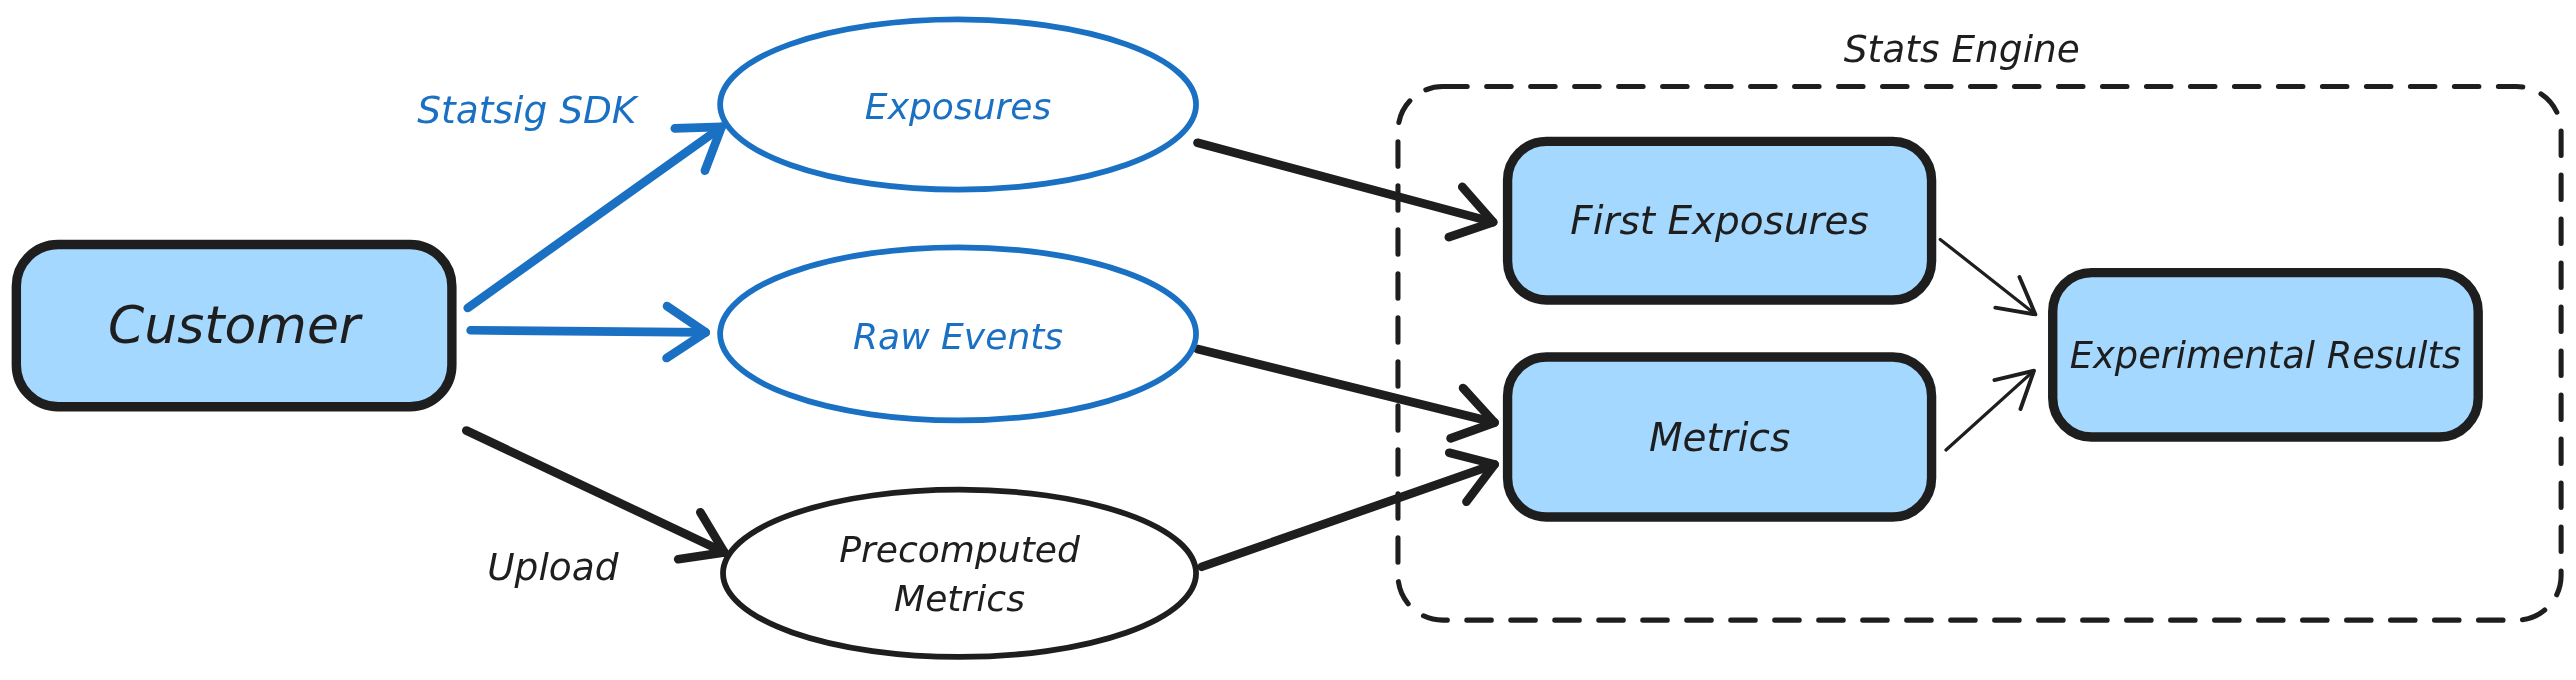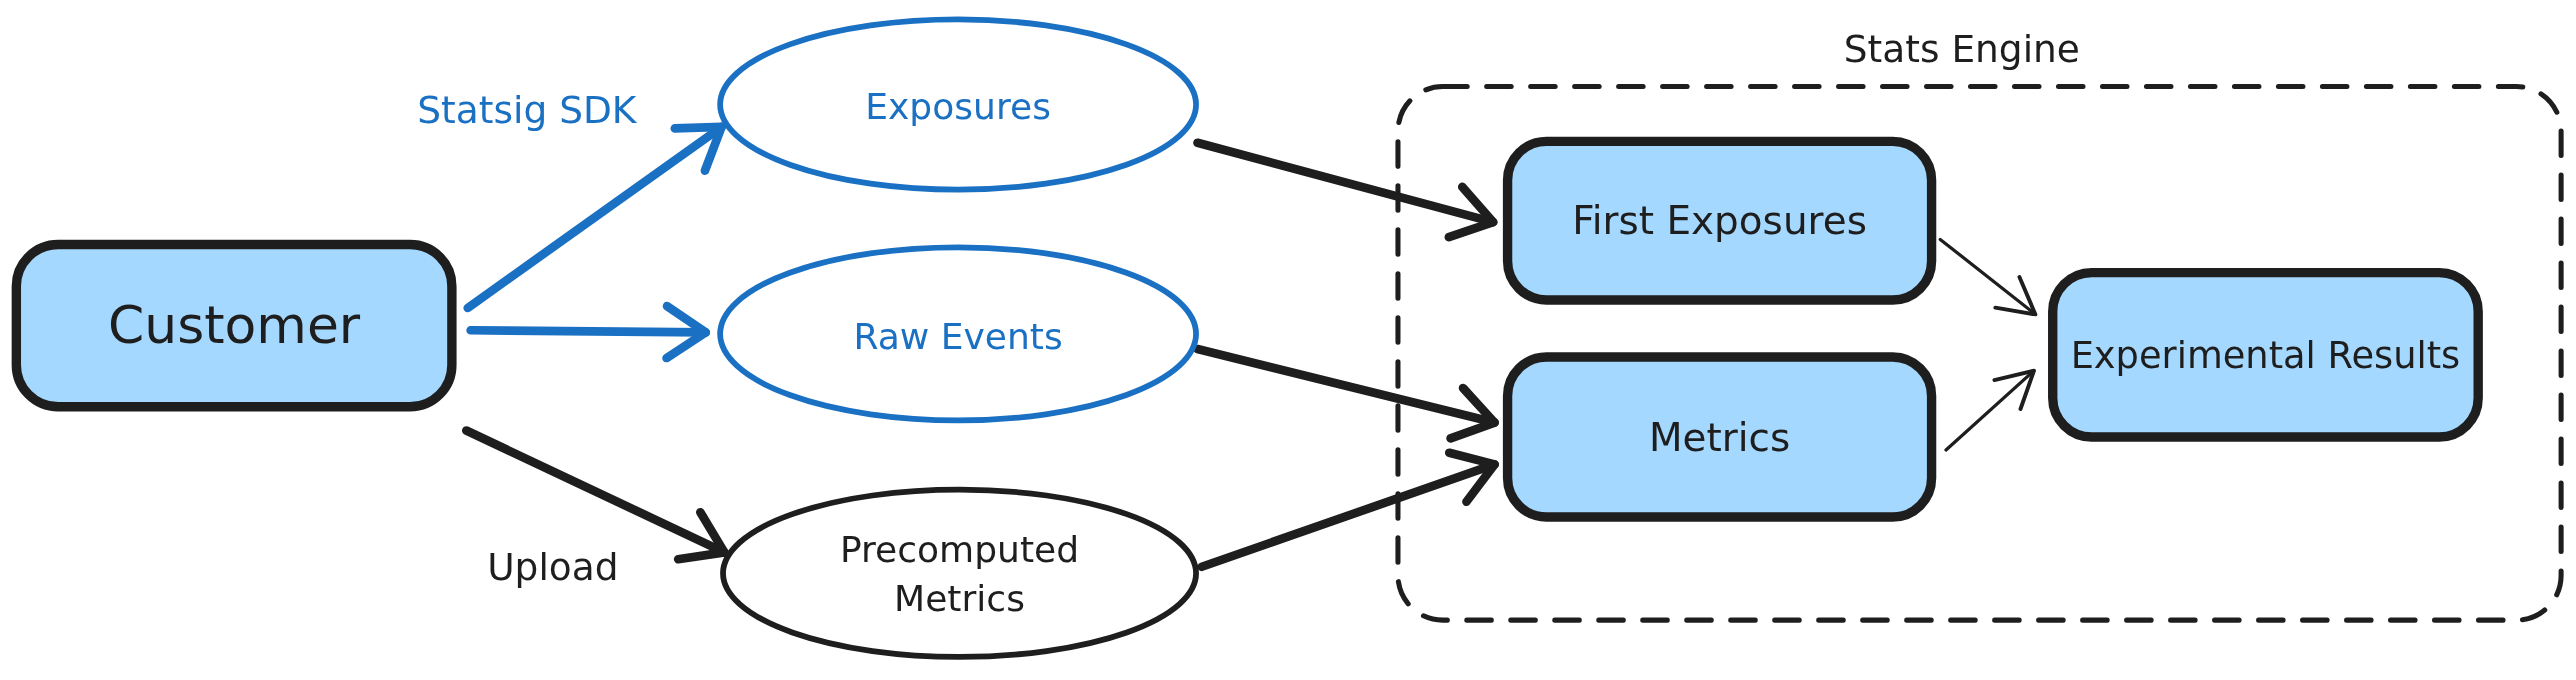--- a/index.html
+++ b/index.html
@@ -6,20 +6,21 @@
     margin: 0;
     padding: 0;
     background: #ffffff;
   }
   .stage {
     position: relative;
     width: 2576px;
     height: 680px;
     background: #ffffff;
     overflow: hidden;
+    font-style: italic;
   }
   svg { display: block; }
   text {
     font-family: "DejaVu Sans", "Liberation Sans", sans-serif;
     user-select: none;
   }
   .node-label   { font-size: 54px; }
   .big-label    { font-size: 72px; }
   .edge-label   { font-size: 52px; }
   .ellipse-label{ font-size: 50px; }

